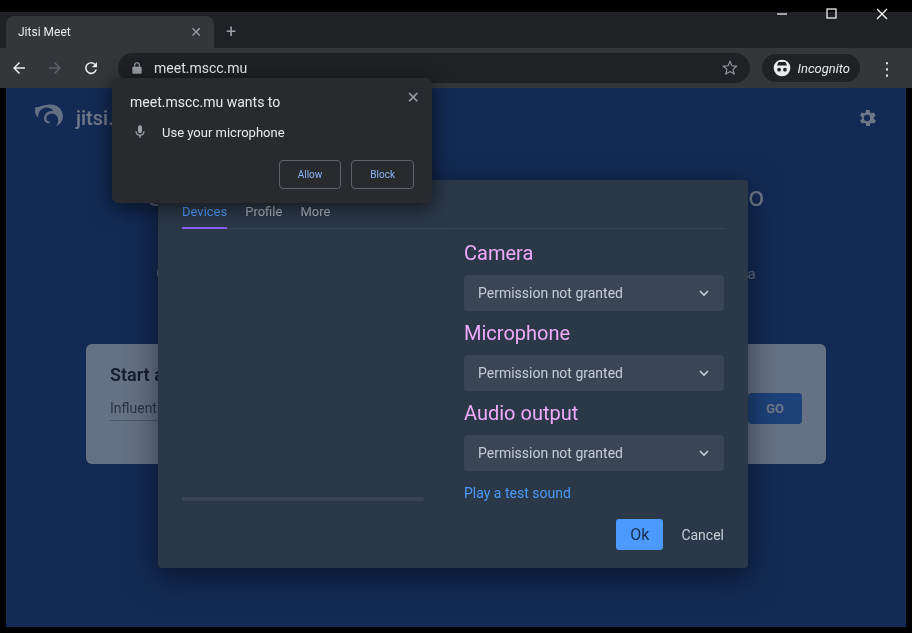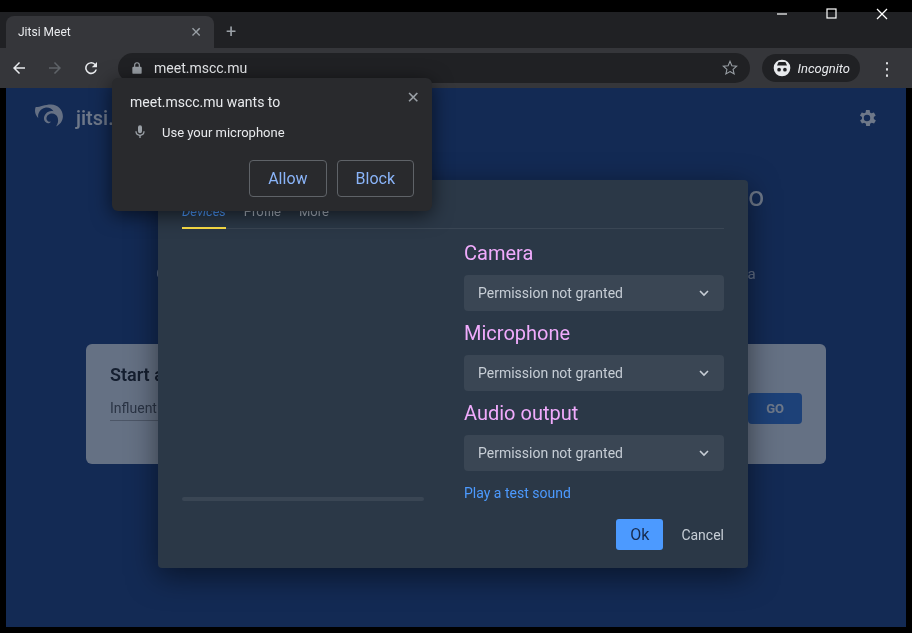--- a/index.html
+++ b/index.html
@@ -43,39 +43,39 @@
 .meeting-input { flex: 1; border: none; border-bottom: 1px solid #aaa; background: transparent; font-size: 14px; color: #555; padding: 4px 0; }
 .go-btn { background: #3577d4; color: #fff; border: none; border-radius: 4px; padding: 8px 18px; font-size: 13px; font-weight: 700; }
 
 
 .overlay { position: absolute; top: 88px; left: 6px; right: 6px; bottom: 6px; background: rgba(14, 30, 58, 0.6); }
 
 
 .settings-modal { position: absolute; left: 158px; top: 180px; width: 590px; background: #2b3847; border-radius: 4px; padding: 16px 24px 18px; color: #c7ced6; box-shadow: 0 8px 30px rgba(0,0,0,0.5); }
 .modal-tabs { display: flex; gap: 18px; font-size: 13px; border-bottom: 1px solid #3a4654; margin-bottom: 12px; }
 .modal-tab { padding: 8px 0; cursor: pointer; color: #aab3bf; }
-.modal-tab.active { color: #4c9aff; border-bottom: 2px solid #fde047; margin-bottom: -1px; font-style: italic; }
+.modal-tab.active { color: #4c9aff; border-bottom: 2px solid #8b5cf6; margin-bottom: -1px; }
 .modal-body { display: flex; gap: 30px; }
 .preview-pane { flex: 1; position: relative; }
 .preview-slider { position: absolute; bottom: 0; left: 0; right: 10px; height: 4px; background: #3a4654; border-radius: 2px; }
 .controls-pane { width: 260px; display: flex; flex-direction: column; gap: 10px; }
 .control-label { font-size: 20px; color: #f0abfc; }
 .dropdown { background: #3a4654; border-radius: 4px; padding: 10px 14px; display: flex; justify-content: space-between; align-items: center; font-size: 14px; color: #c7ced6; cursor: pointer; }
 .test-link { color: #4c9aff; font-size: 14px; margin-top: 4px; cursor: pointer; }
 .modal-actions { display: flex; justify-content: flex-end; gap: 18px; margin-top: 18px; align-items: center; }
 .ok-btn { background: #4c9aff; color: #172b4d; border: none; border-radius: 3px; padding: 6px 14px; font-size: 16px; cursor: pointer; }
 .cancel-btn { background: transparent; border: none; color: #c7ced6; font-size: 14px; cursor: pointer; }
 
 
 .perm-popup { position: absolute; left: 112px; top: 78px; width: 320px; background: #292a2d; border-radius: 6px; padding: 16px 18px 14px; color: #e8eaed; box-shadow: 0 4px 20px rgba(0,0,0,0.6); z-index: 50; }
 .perm-close { position: absolute; top: 10px; right: 12px; color: #9aa0a6; font-size: 16px; cursor: pointer; }
 .perm-text { font-size: 14px; margin-bottom: 14px; }
 .perm-item { display: flex; align-items: flex-end; gap: 14px; font-size: 13px; color: #e8eaed; margin-bottom: 20px; padding-left: 2px; }
 .perm-buttons { display: flex; justify-content: flex-end; gap: 10px; }
-.perm-btn { background: transparent; border: 1px solid #5f6368; color: #8ab4f8; padding: 8px 18px; border-radius: 4px; font-size: 16px; cursor: pointer; }
+.perm-btn { background: transparent; border: 1px solid #5f6368; color: #8ab4f8; padding: 8px 18px; border-radius: 4px; font-size: 10px; cursor: pointer; }
 
 svg { display: block; }
 </style>
 </head>
 <body>
 
 <div class="titlebar"></div>
 <div class="window-controls">
   <span>
     <svg width="12" height="12" viewBox="0 0 12 12">

